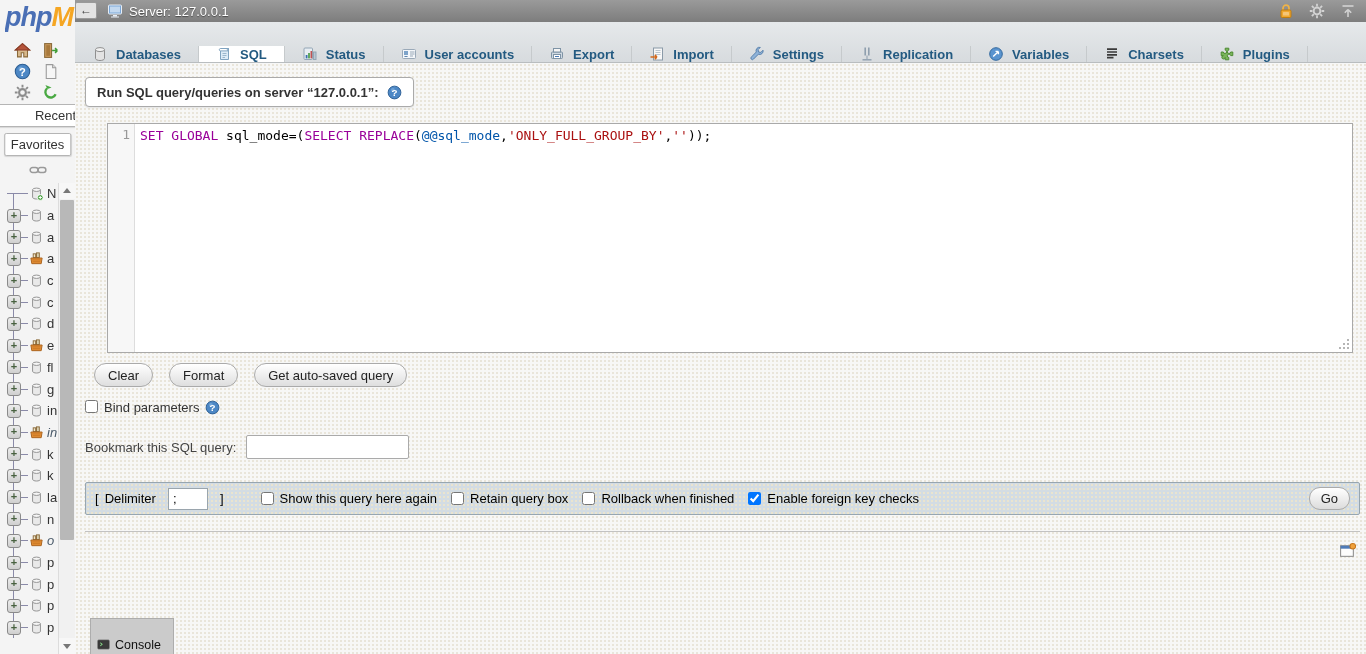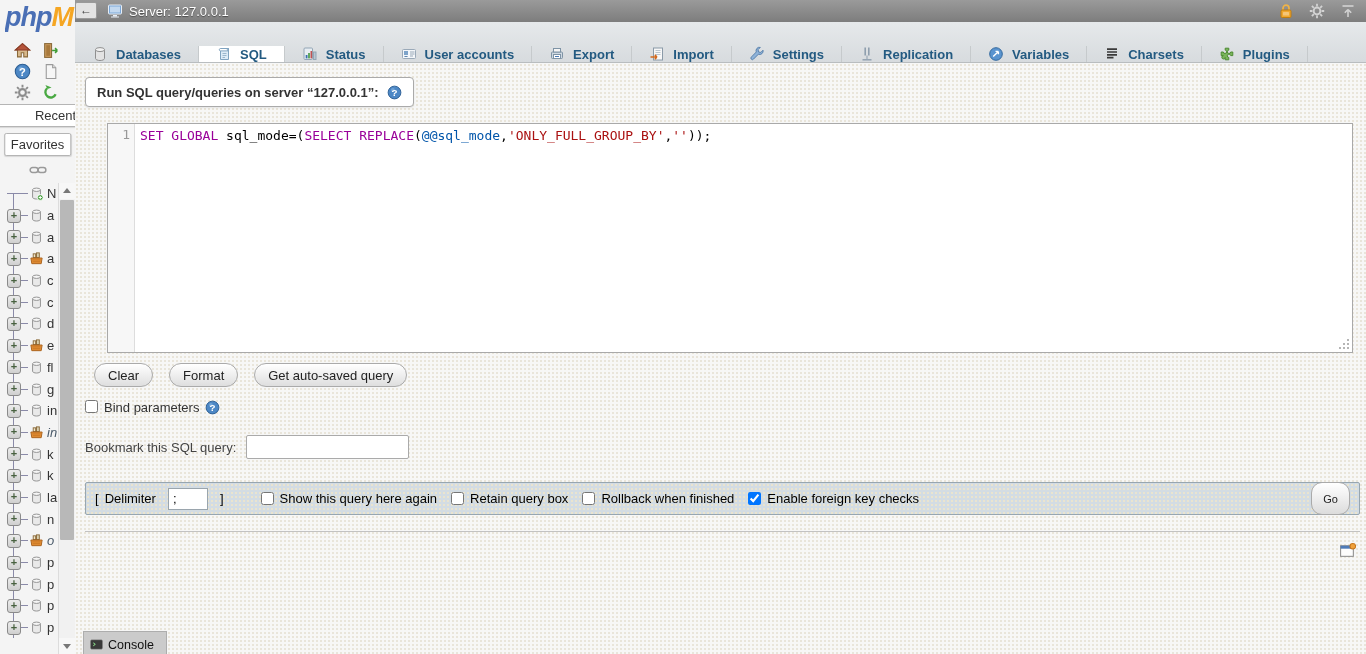--- a/index.html
+++ b/index.html
@@ -98,28 +98,28 @@
   .bookmark-row input{width:163px;height:24px;border:1px solid #aaa;border-radius:2px;background:#fff;
         font-size:13px;padding:0 4px;box-sizing:border-box;}
 
   .footer-bar{position:absolute;left:10px;right:6px;top:419px;height:33px;box-sizing:border-box;
         background-color:#d3dce3;background-image:radial-gradient(#eae4cf 0.9px,transparent 1.05px);background-size:4px 4px;
         border:1px solid #97a6b0;border-radius:2px;display:flex;align-items:center;padding:0 9px;font-size:13px;color:#000;}
   .footer-bar .grp{display:flex;align-items:center;gap:6px;margin-right:14px;white-space:nowrap;}
   .footer-bar input[type="checkbox"]{width:13px;height:13px;margin:0;}
   .delim-input{width:40px;height:22px;border:1px solid #9aa5ad;background:#fff;font-size:13px;padding:0 4px;
         box-sizing:border-box;margin:0 6px;}
-  .go-btn{margin-left:auto;height:33px;padding:0 11px;border:1px solid #aaa;border-radius:11px;
-        background:linear-gradient(#ffffff,#dcdcdc);font-size:11px;color:#222;cursor:pointer;
+  .go-btn{margin-left:auto;height:23px;padding:0 11px;border:1px solid #aaa;border-radius:11px;
+        background:linear-gradient(#ffffff,#dcdcdc);font-size:13px;color:#222;cursor:pointer;
         font-family:"Liberation Sans",sans-serif;}
   .end-rule{position:absolute;left:10px;right:6px;top:468px;border-top:1px solid #c2c2c2;}
   .new-window{position:absolute;right:10px;top:479px;width:17px;height:17px;cursor:pointer;}
 
-  .console-btn{position:absolute;left:8px;bottom:0;height:19px;display:flex;align-items:center;gap:5px;
-        background:#cbcbcb;border:1px solid #adadad;border-bottom:none;padding:3px 12px 0 6px;font-size:12.5px;color:#111;cursor:pointer;}
+  .console-btn{position:absolute;left:15px;bottom:0;height:19px;display:flex;align-items:center;gap:5px;
+        background:#cbcbcb;border:1px solid #adadad;border-bottom:none;padding:16px 12px 0 6px;font-size:12.5px;color:#111;cursor:pointer;}
   .console-btn .ic{width:13px;height:13px;}
 
   .ic{display:inline-block;}
   .ic svg{width:100%;height:100%;display:block;}
 </style>
 </head>
 <body>
 
 <div class="app">
 

